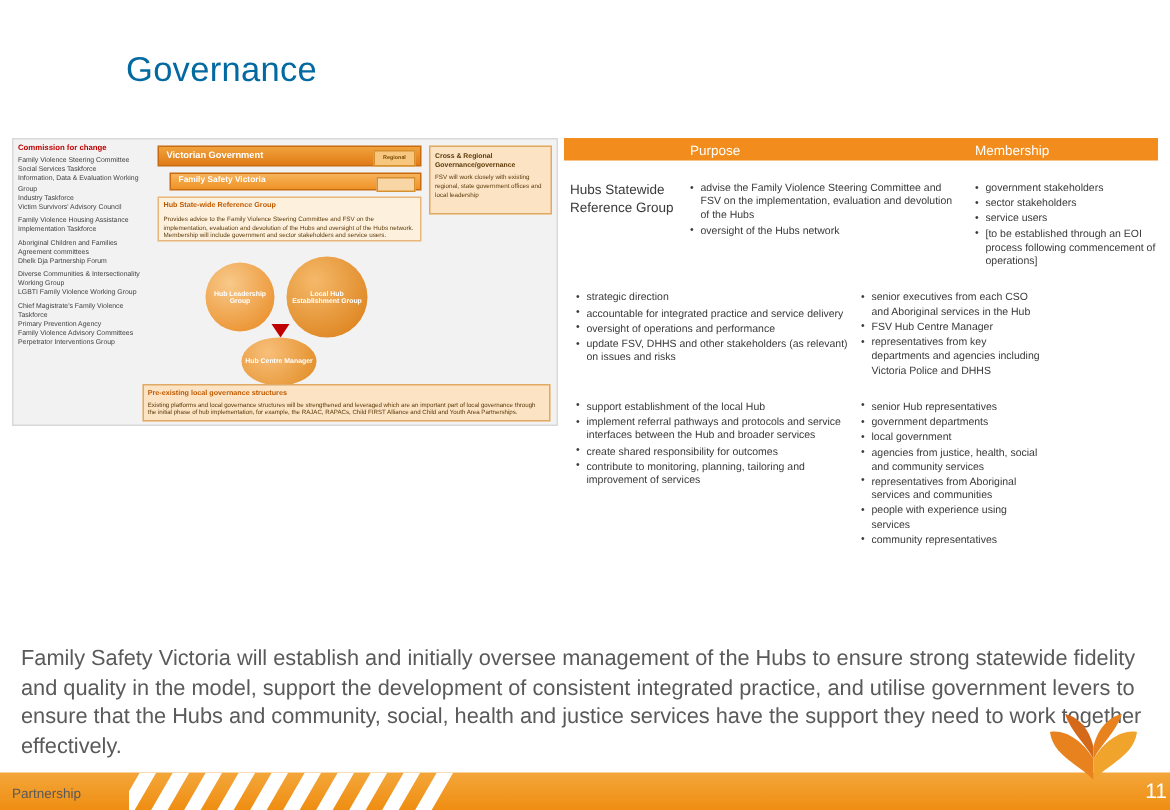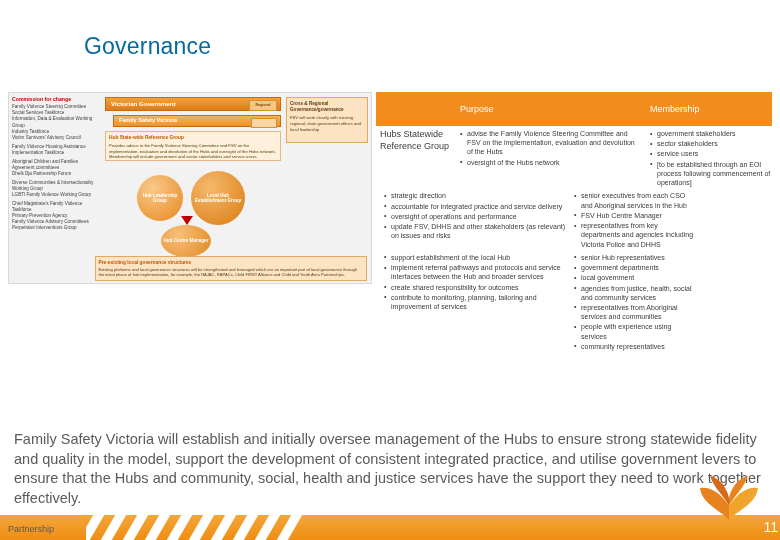--- a/index.html
+++ b/index.html
@@ -97,27 +97,27 @@
   }
   .preexist .hdr{font-weight:bold;color:#c05a00;font-size:4.8px;margin-bottom:1px;}
 
   
   .tbl{
     position:absolute;left:376px;top:92px;width:396px;
     font-size:7px;color:#3a3a3a;
   }
   .tbl-head{
     display:flex;background:#f28c1c;color:#ffffff;
-    height:34px;align-items:center;font-size:9px;
+    height:15px;align-items:center;font-size:9px;
   }
   .col-a{width:76px;box-sizing:border-box;padding-left:4px;}
   .col-b{width:190px;box-sizing:border-box;padding-left:8px;}
   .col-c{width:130px;box-sizing:border-box;padding-left:8px;}
   .tbl-head .col-a{visibility:hidden;}
-  .tbl-row{display:flex;padding-top:3px;}
+  .tbl-row{display:flex;padding-top:14px;}
   .row-label{
     width:76px;box-sizing:border-box;padding-left:4px;
     font-size:9px;color:#3a3a3a;line-height:1.32;
   }
   .cell{box-sizing:border-box;padding-left:8px;}
   .cell ul{margin:0;padding:0;list-style:none;}
   .cell li{
     position:relative;padding-left:7px;margin-bottom:1px;
     line-height:1.32;font-size:7px;color:#3a3a3a;
   }

